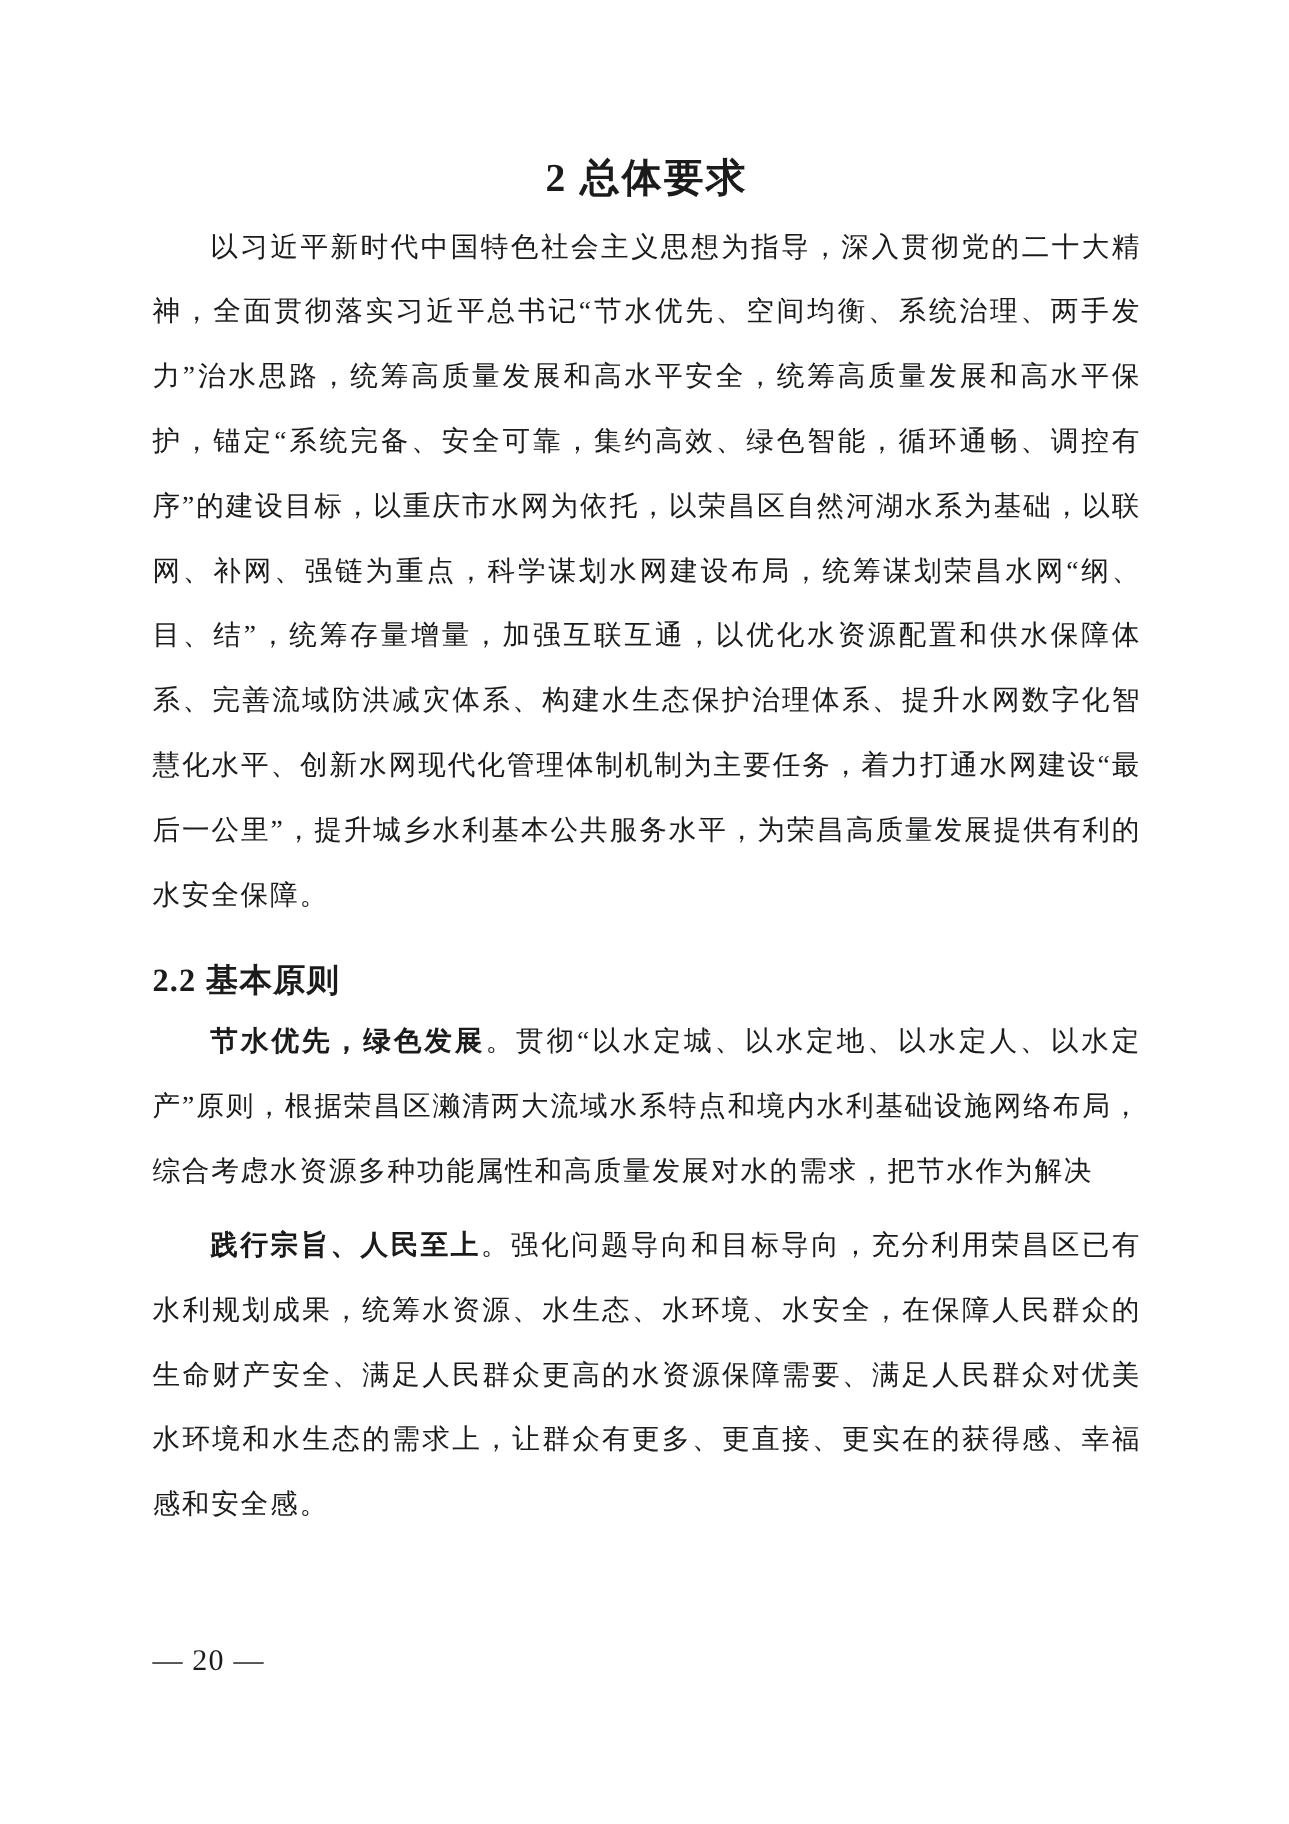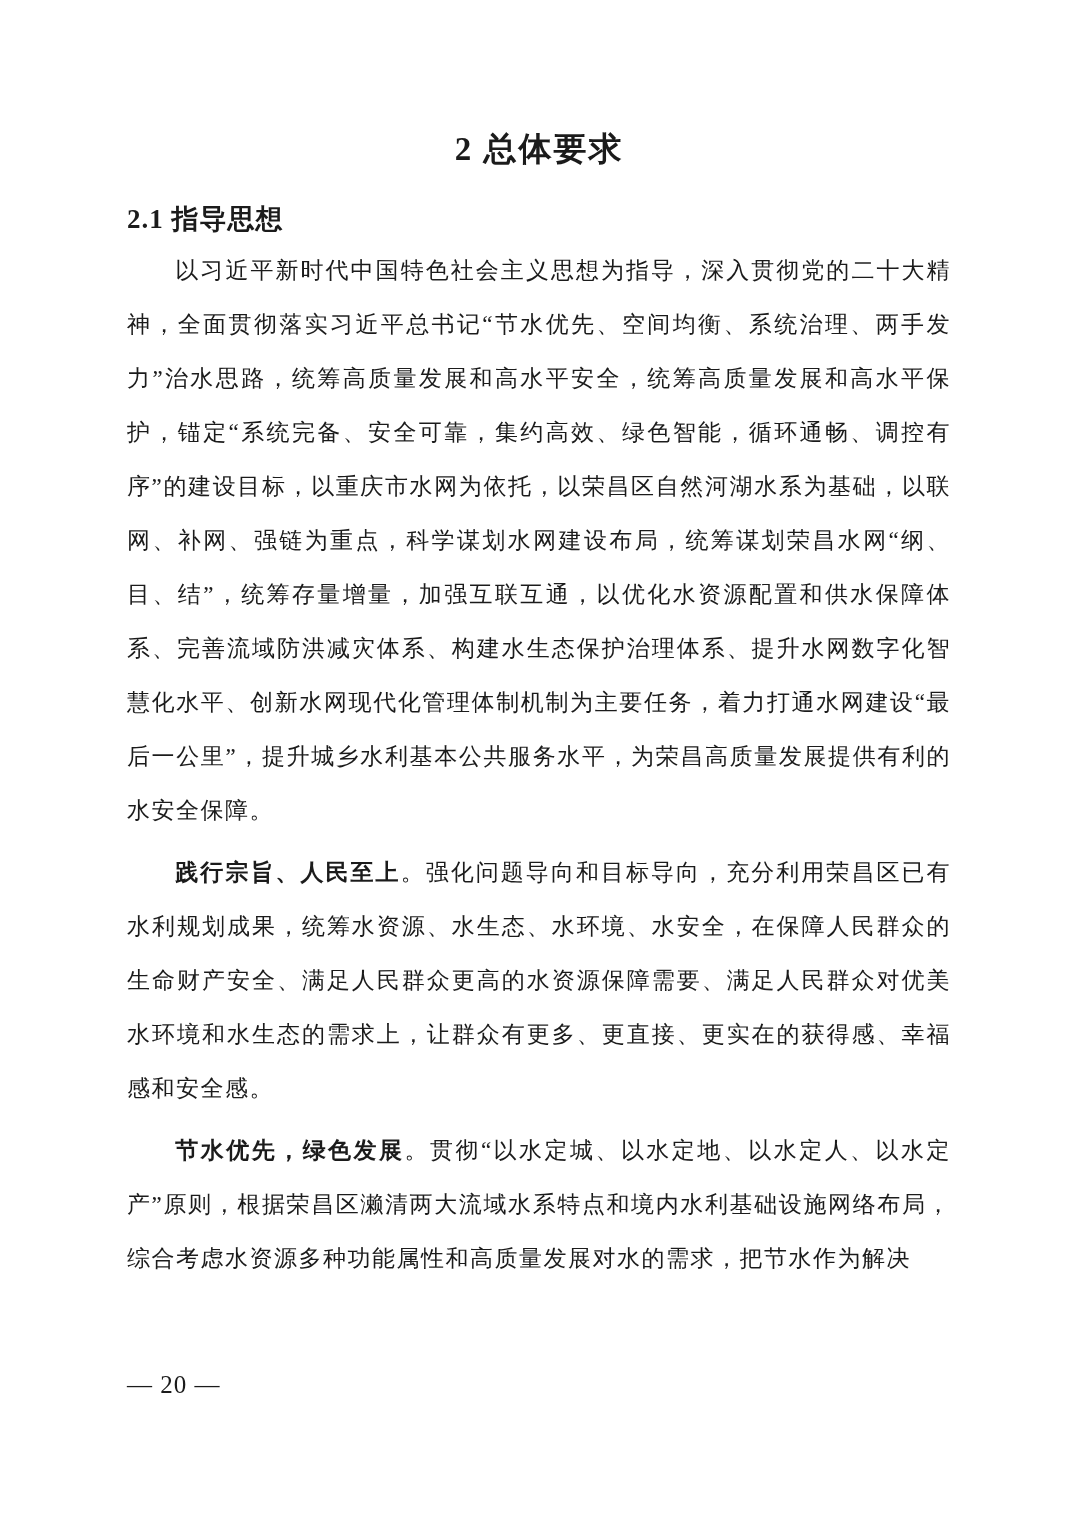--- a/index.html
+++ b/index.html
@@ -63,25 +63,25 @@
   }
 </style>
 </head>
 <body>
 
 <div class="page">
   <div class="content">
 
     <div class="doc-title">2 总体要求</div>
 
-    <div class="section-heading heading-21">2.1 指导思想</div>
 
     <p class="para"><span>以习近平新时代中国特色社会主义思想为指导，深入贯彻党的二十大精神，全面贯彻落实习近平总书记“节水优先、空间均衡、系统治理、两手发力”治水思路，统筹高质量发展和高水平安全，统筹高质量发展和高水平保护，锚定“系统完备、安全可靠，集约高效、绿色智能，循环通畅、调控有序”的建设目标，以重庆市水网为依托，以荣昌区自然河湖水系为基础，以联网、补网、强链为重点，科学谋划水网建设布局，统筹谋划荣昌水网“纲、目、结”，统筹存量增量，加强互联互通，以优化水资源配置和供水保障体系、完善流域防洪减灾体系、构建水生态保护治理体系、提升水网数字化智慧化水平、创新水网现代化管理体制机制为主要任务，着力打通水网建设“最后一公里”，提升城乡水利基本公共服务水平，为荣昌高质量发展提供有利的水安全保障。</span></p>
 
+    <div class="section-heading heading-22">2.2 基本原则</div>
+
+    <p class="para para-22"><span class="lead">节水优先，绿色发展</span><span>。贯彻“以水定城、以水定地、以水定人、以水定产”原则，根据荣昌区濑清两大流域水系特点和境内水利基础设施网络布局，综合考虑水资源多种功能属性和高质量发展对水的需求，把节水作为解决</span></p>
 
     <p class="para para-22"><span class="lead">践行宗旨、人民至上</span><span>。强化问题导向和目标导向，充分利用荣昌区已有水利规划成果，统筹水资源、水生态、水环境、水安全，在保障人民群众的生命财产安全、满足人民群众更高的水资源保障需要、满足人民群众对优美水环境和水生态的需求上，让群众有更多、更直接、更实在的获得感、幸福感和安全感。</span></p>
-
-    <p class="para para-22"><span class="lead">节水优先，绿色发展</span><span>。贯彻“以水定城、以水定地、以水定人、以水定产”原则，根据荣昌区濑清两大流域水系特点和境内水利基础设施网络布局，综合考虑水资源多种功能属性和高质量发展对水的需求，把节水作为解决</span></p>
 
   </div>
 
   <div class="page-number">— 20 —</div>
 </div>
 
 </body></html>

